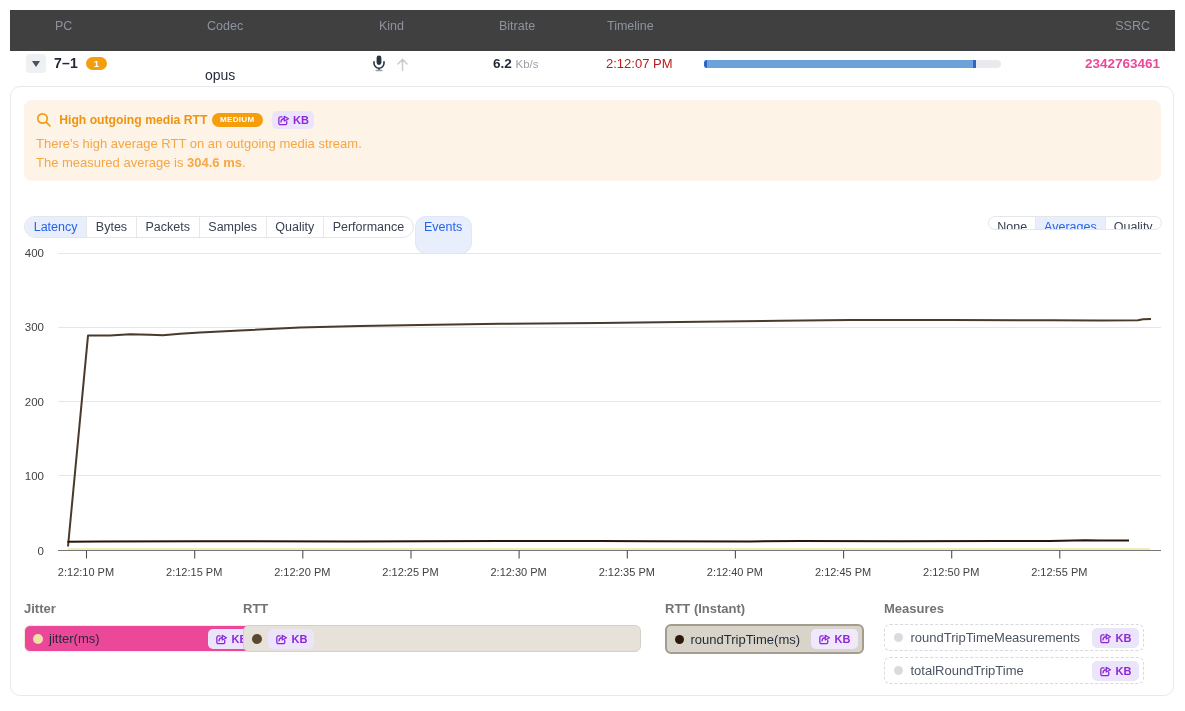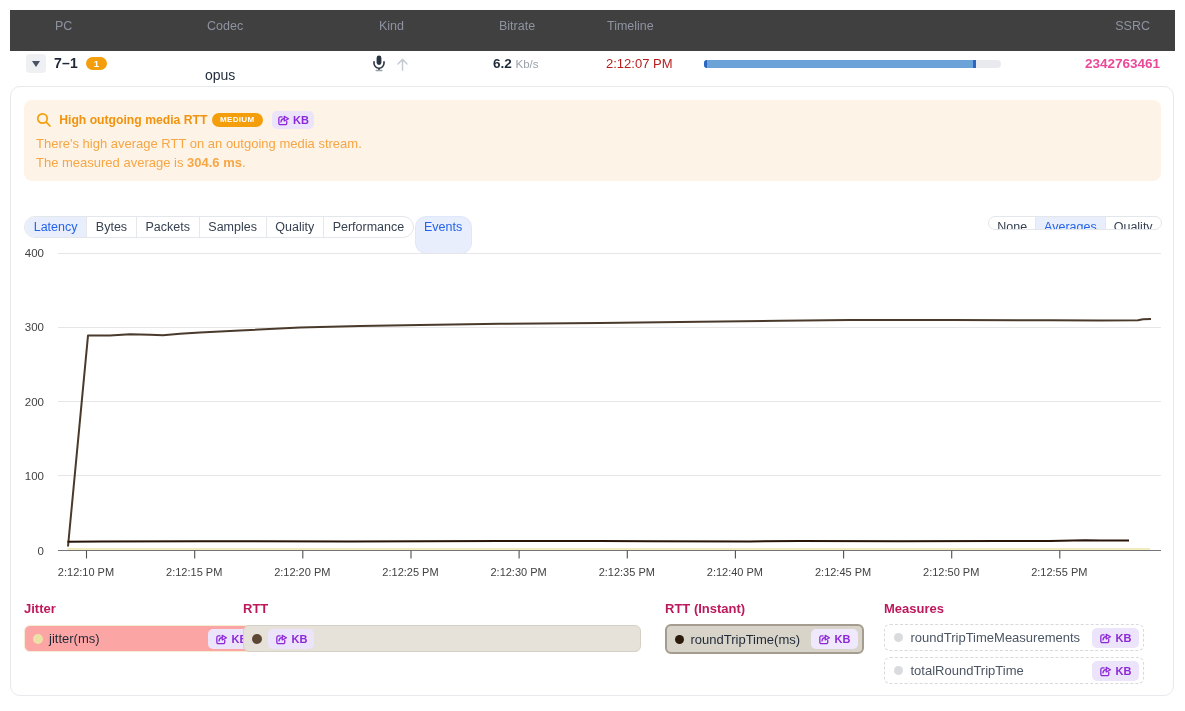--- a/index.html
+++ b/index.html
@@ -36,21 +36,21 @@
   .tabs { position:absolute; left:24px; top:216px; height:22px; display:flex; border:1px solid #e3e6ea; border-radius:11px; background:#fff; overflow:hidden; }
   .tabs .t { font-size:12.5px; line-height:20px; padding:0 8.7px; color:#374151; border-right:1px solid #e5e7eb; }
   .tabs .t:last-child { border-right:none; }
   .tabs .t.active { background:#e8eefb; color:#2563eb; }
   .events { position:absolute; left:414.5px; top:216px; height:38px; line-height:20px; padding:0 8.5px; font-size:12.5px; color:#2563eb; background:#e8eefb; border:1px solid #dfe8fa; border-radius:11px; }
   .rtabs { position:absolute; right:23.4px; top:216px; height:14px; display:flex; border:1px solid #e3e6ea; border-radius:11px; background:#fff; overflow:hidden; }
   .rtabs .t { font-size:12.5px; line-height:20px; padding:0 8px; color:#374151; border-right:1px solid #e5e7eb; }
   .rtabs .t:last-child { border-right:none; }
   .rtabs .t.active { background:#e8eefb; color:#2563eb; }
 
-  .lhead { position:absolute; font-size:13px; font-weight:700; color:#be185d; line-height:15px; }
+  .lhead { position:absolute; font-size:13px; font-weight:700; color:#737373; line-height:15px; }
   .chip { position:absolute; height:27px; border-radius:6px; display:flex; align-items:center; padding:0 4.5px 0 8px; }
   .chip .dot { width:10px; height:10px; border-radius:50%; margin-right:6px; flex:none; }
   .chip .lbl { font-size:13px; color:#1f2937; flex:1; white-space:nowrap; }
   .chip .kbb { flex:none; height:20px; font-size:11px; padding:0 7px; }
   .chip .kbb svg { width:13.5px; height:13.5px; }
 </style>
 </head>
 <body>
 
 <div class="thead">
@@ -155,21 +155,21 @@
 <polyline points="67.5,309.0 200,308.9 400,309.0 600,308.9 800,309.0 1000,308.9 1150,309.0" fill="none" stroke="#f2ebbe" stroke-width="2"></polyline>
 <polyline points="68,306.5 88,95.6 110,95.5 130,94.2 150,94.7 163,95.2 180,93.7 200,92.4 240,90.5 300,87.5 360,86.0 420,84.9 500,83.8 600,82.9 700,81.7 780,80.8 850,79.9 950,80.0 1050,80.2 1100,80.4 1138,80.2 1143,79.2 1151,79.1" fill="none" stroke="#4a3a2b" stroke-width="2" stroke-linejoin="round"></polyline>
 <polyline points="67.5,301.7 100,301.4 200,301.3 350,301.4 500,301.1 600,300.9 650,301.2 750,301.4 800,301.0 900,301.2 1000,300.9 1050,300.9 1085,300.3 1100,300.4 1129,300.4" fill="none" stroke="#281507" stroke-width="2" stroke-linejoin="round"></polyline>
 </svg>
 
 <div class="lhead" style="left:24px; top:601px;">Jitter</div>
 <div class="lhead" style="left:243px; top:601px;">RTT</div>
 <div class="lhead" style="left:665px; top:601px;">RTT (Instant)</div>
 <div class="lhead" style="left:884px; top:601px;">Measures</div>
 
-<div class="chip" style="left:24px; top:625px; width:236px; background:#fca5a5; border:1px solid #f3edd4;">
+<div class="chip" style="left:24px; top:625px; width:236px; background:#ec4899; border:1px solid #f3edd4;">
   <div class="dot" style="background:#eee1a6;"></div>
     <div class="lbl">jitter(ms)</div>
   <span class="kbb"><svg width="13.5" height="13.5" viewBox="0 0 14 14">
         <path d="M5.2 4.1 H3.4 a1.5 1.5 0 0 0 -1.5 1.5 v5 a1.5 1.5 0 0 0 1.5 1.5 h5.2 a1.5 1.5 0 0 0 1.5 -1.5 V8.5" fill="none" stroke="#8d28d8" stroke-width="1.35" stroke-linecap="round"></path>
         <path d="M4.1 9.3 C4.3 6.9 5.4 5.95 7.5 5.9" fill="none" stroke="#8d28d8" stroke-width="1.35" stroke-linecap="round"></path>
         <path d="M7.5 3.5 L11.9 5.9 L7.5 8.3 Z" fill="none" stroke="#8d28d8" stroke-width="1.3" stroke-linejoin="round"></path>
       </svg>KB</span>
 </div>
 <div class="chip" style="left:243px; top:625px; width:398px; background:#e6e2da; border:1px solid #d5d0c6;">
   <div class="dot" style="background:#5c4732;"></div>

